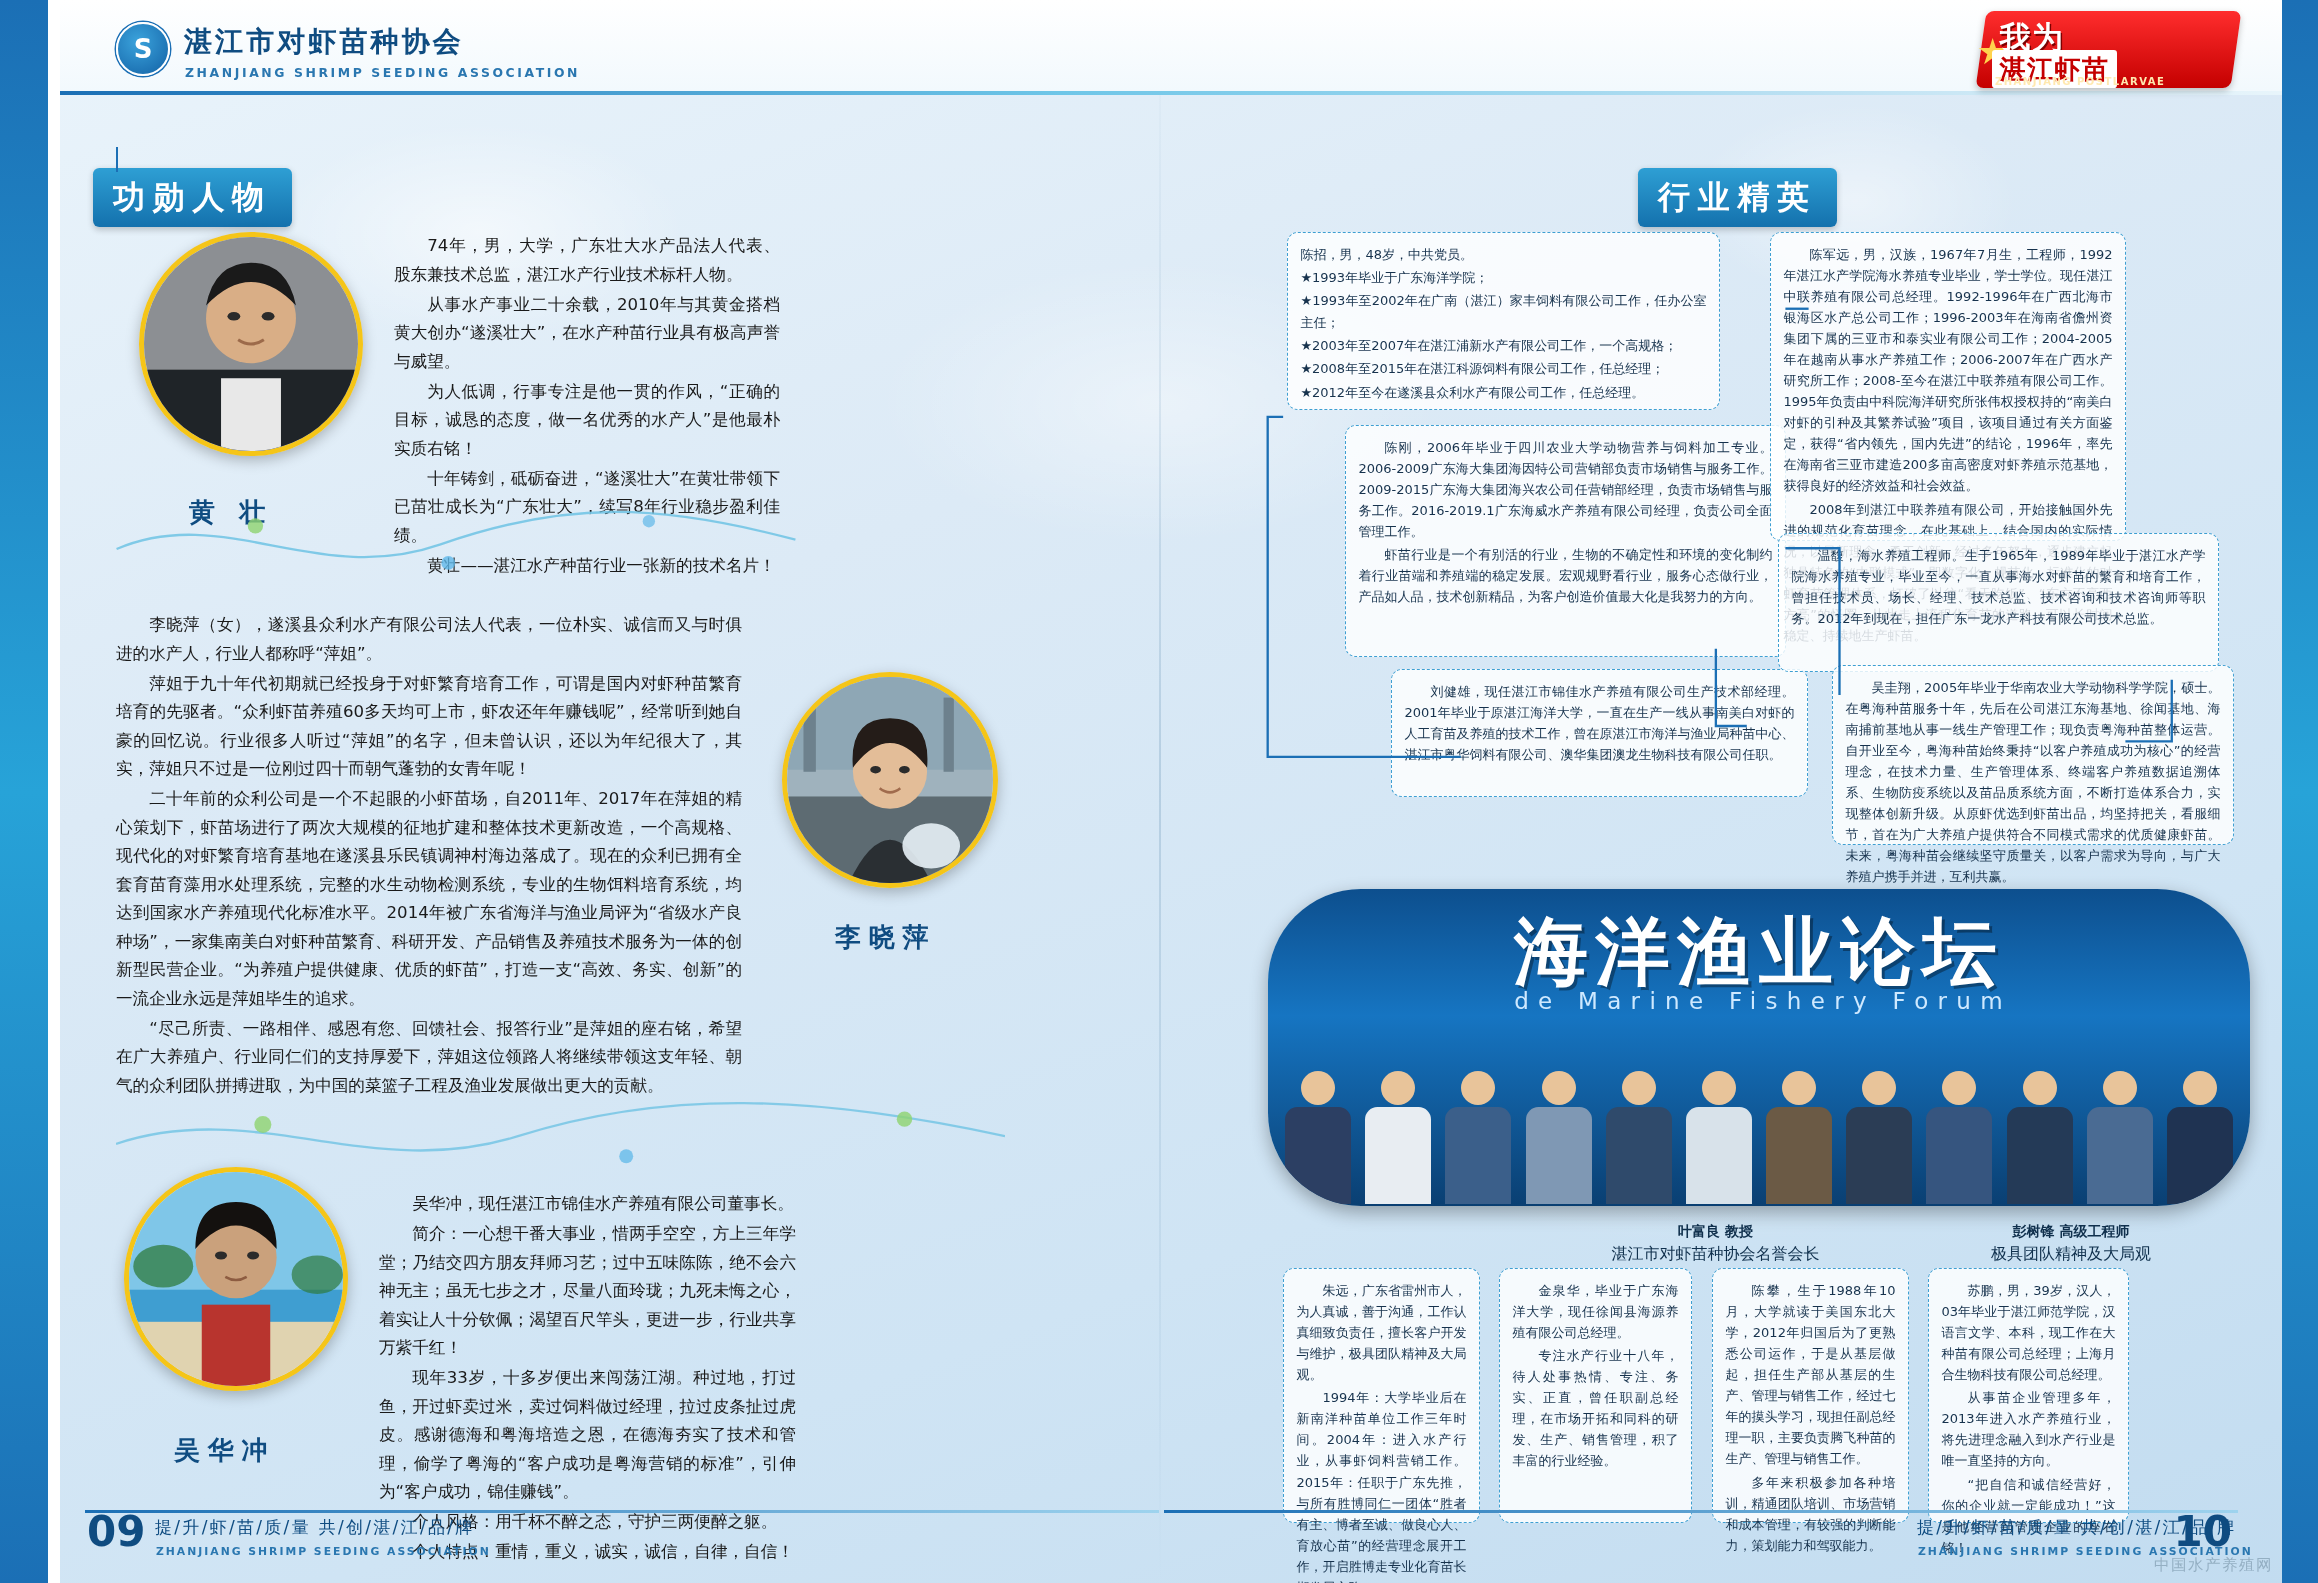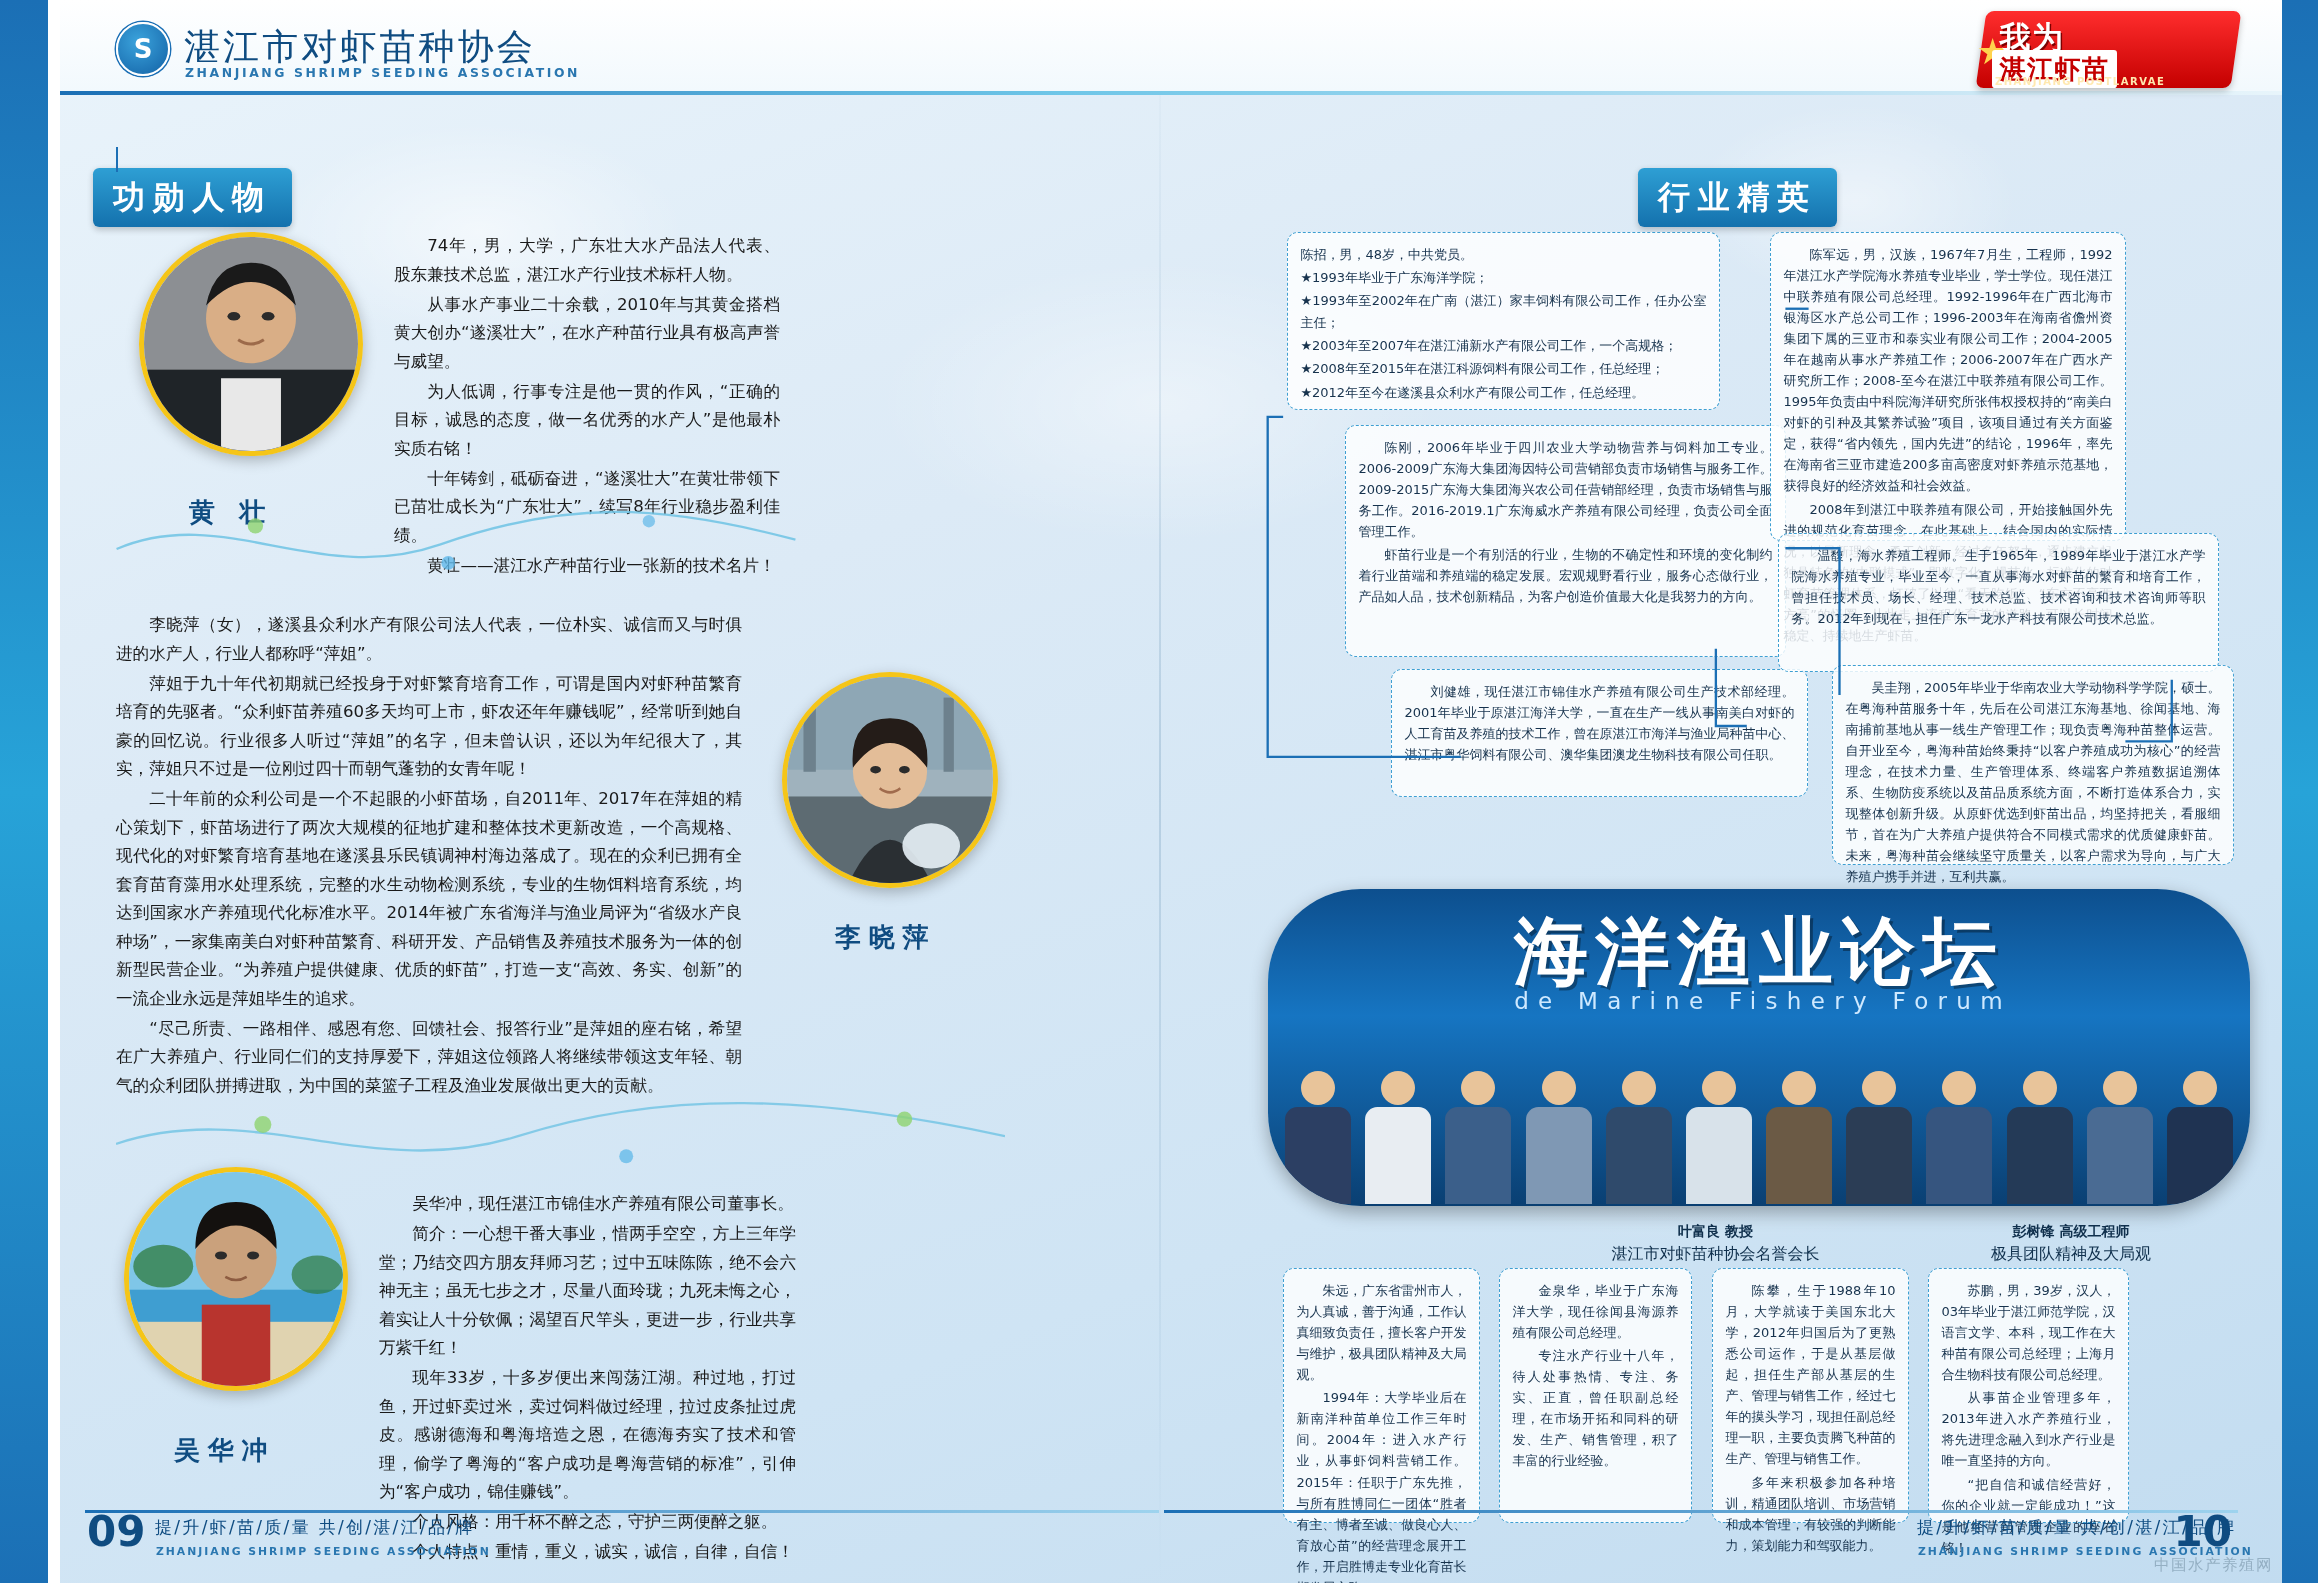--- a/index.html
+++ b/index.html
@@ -46,21 +46,21 @@
   }
   .assoc-logo {
     position:absolute; left:116px; top:21.6px; width:54px; height:54px;
     border-radius:50%; background:radial-gradient(circle at 40% 35%, #3ba3dc, #1261a5);
     color:#fff; display:flex; align-items:center; justify-content:center;
     font-size:26px; font-weight:bold; border:2.3px solid #fff;
     box-shadow:0 0 0 1.5px #1b6fb5;
   }
   .assoc-name {
     position:absolute; left:184px; top:23px;
-    font-size:36px; font-weight:normal; color:#0f4c81; letter-spacing:3.1px;
+    font-size:28px; font-weight:bold; color:#0f4c81; letter-spacing:3.1px;
     font-family:"DejaVu Sans", sans-serif;
   }
   .assoc-en {
     position:absolute; left:185px; top:65px;
     font-size:12.4px; color:#2a77b0; letter-spacing:2.6px; font-weight:bold;
   }
   .brand-badge {
     position:absolute; right:83px; top:10.8px; width:255px; height:77px;
     background:linear-gradient(180deg,#ff2d2d,#c40000);
     border-radius:7.7px; transform:skewX(-8deg);
@@ -318,21 +318,21 @@
 
   <div class="card" style="left:1770px; top:232px; width:356px; height:309px;">
     <p>陈军远，男，汉族，1967年7月生，工程师，1992年湛江水产学院海水养殖专业毕业，学士学位。现任湛江中联养殖有限公司总经理。1992-1996年在广西北海市银海区水产总公司工作；1996-2003年在海南省儋州资集团下属的三亚市和泰实业有限公司工作；2004-2005年在越南从事水产养殖工作；2006-2007年在广西水产研究所工作；2008-至今在湛江中联养殖有限公司工作。1995年负责由中科院海洋研究所张伟权授权持的“南美白对虾的引种及其繁养试验”项目，该项目通过有关方面鉴定，获得“省内领先，国内先进”的结论，1996年，率先在海南省三亚市建造200多亩高密度对虾养殖示范基地，获得良好的经济效益和社会效益。</p>
     <p>2008年到湛江中联养殖有限公司，开始接触国外先进的规范化育苗理念，在此基础上，结合国内的实际情况，以最新理念、勇于创新，经过多年努力，逐步建立起独具特色的“中联模式”，即数字化、规范化、标准化的对虾育苗管理体系，打破了以往“看天吃饭”、“东方不亮西方亮”的怪圈，从此走上流程化育苗的道路，可以长时间稳定、持续地生产虾苗。</p>
   </div>
 
   <div class="card" style="left:1778px; top:533px; width:441px; height:139px;">
     <p>温馥，海水养殖工程师。生于1965年，1989年毕业于湛江水产学院海水养殖专业，毕业至今，一直从事海水对虾苗的繁育和培育工作，曾担任技术员、场长、经理、技术总监、技术咨询和技术咨询师等职务。2012年到现在，担任广东一龙水产科技有限公司技术总监。</p>
   </div>
 
-  <div class="card" style="left:1832px; top:665px; width:402px; height:200px;">
+  <div class="card" style="left:1832px; top:665px; width:402px; height:180px;">
     <p>吴圭翔，2005年毕业于华南农业大学动物科学学院，硕士。在粤海种苗服务十年，先后在公司湛江东海基地、徐闻基地、海南捕前基地从事一线生产管理工作；现负责粤海种苗整体运营。自开业至今，粤海种苗始终秉持“以客户养殖成功为核心”的经营理念，在技术力量、生产管理体系、终端客户养殖数据追溯体系、生物防疫系统以及苗品质系统方面，不断打造体系合力，实现整体创新升级。从原虾优选到虾苗出品，均坚持把关，看服细节，首在为广大养殖户提供符合不同模式需求的优质健康虾苗。未来，粤海种苗会继续坚守质量关，以客户需求为导向，与广大养殖户携手并进，互利共赢。</p>
   </div>
 
   <svg style="position:absolute; left:1252px; top:216px; width:1005px; height:850px;" viewBox="0 0 1300 1100" width="1005" height="850">
     <path d="M40 260 L 20 260 L 20 700 L 270 700" stroke="#1b6fb5" stroke-width="3" fill="none"></path>
     <path d="M600 560 L 600 660 L 640 660" stroke="#1b6fb5" stroke-width="3" fill="none"></path>
     <path d="M690 430 L 760 430 L 760 620" stroke="#1b6fb5" stroke-width="3" fill="none"></path>
     <path d="M690 120 L 720 120" stroke="#1b6fb5" stroke-width="3" fill="none"></path>
     <path d="M1190 600 L 1190 680 L 1130 680" stroke="#1b6fb5" stroke-width="3" fill="none"></path>
   </svg>

